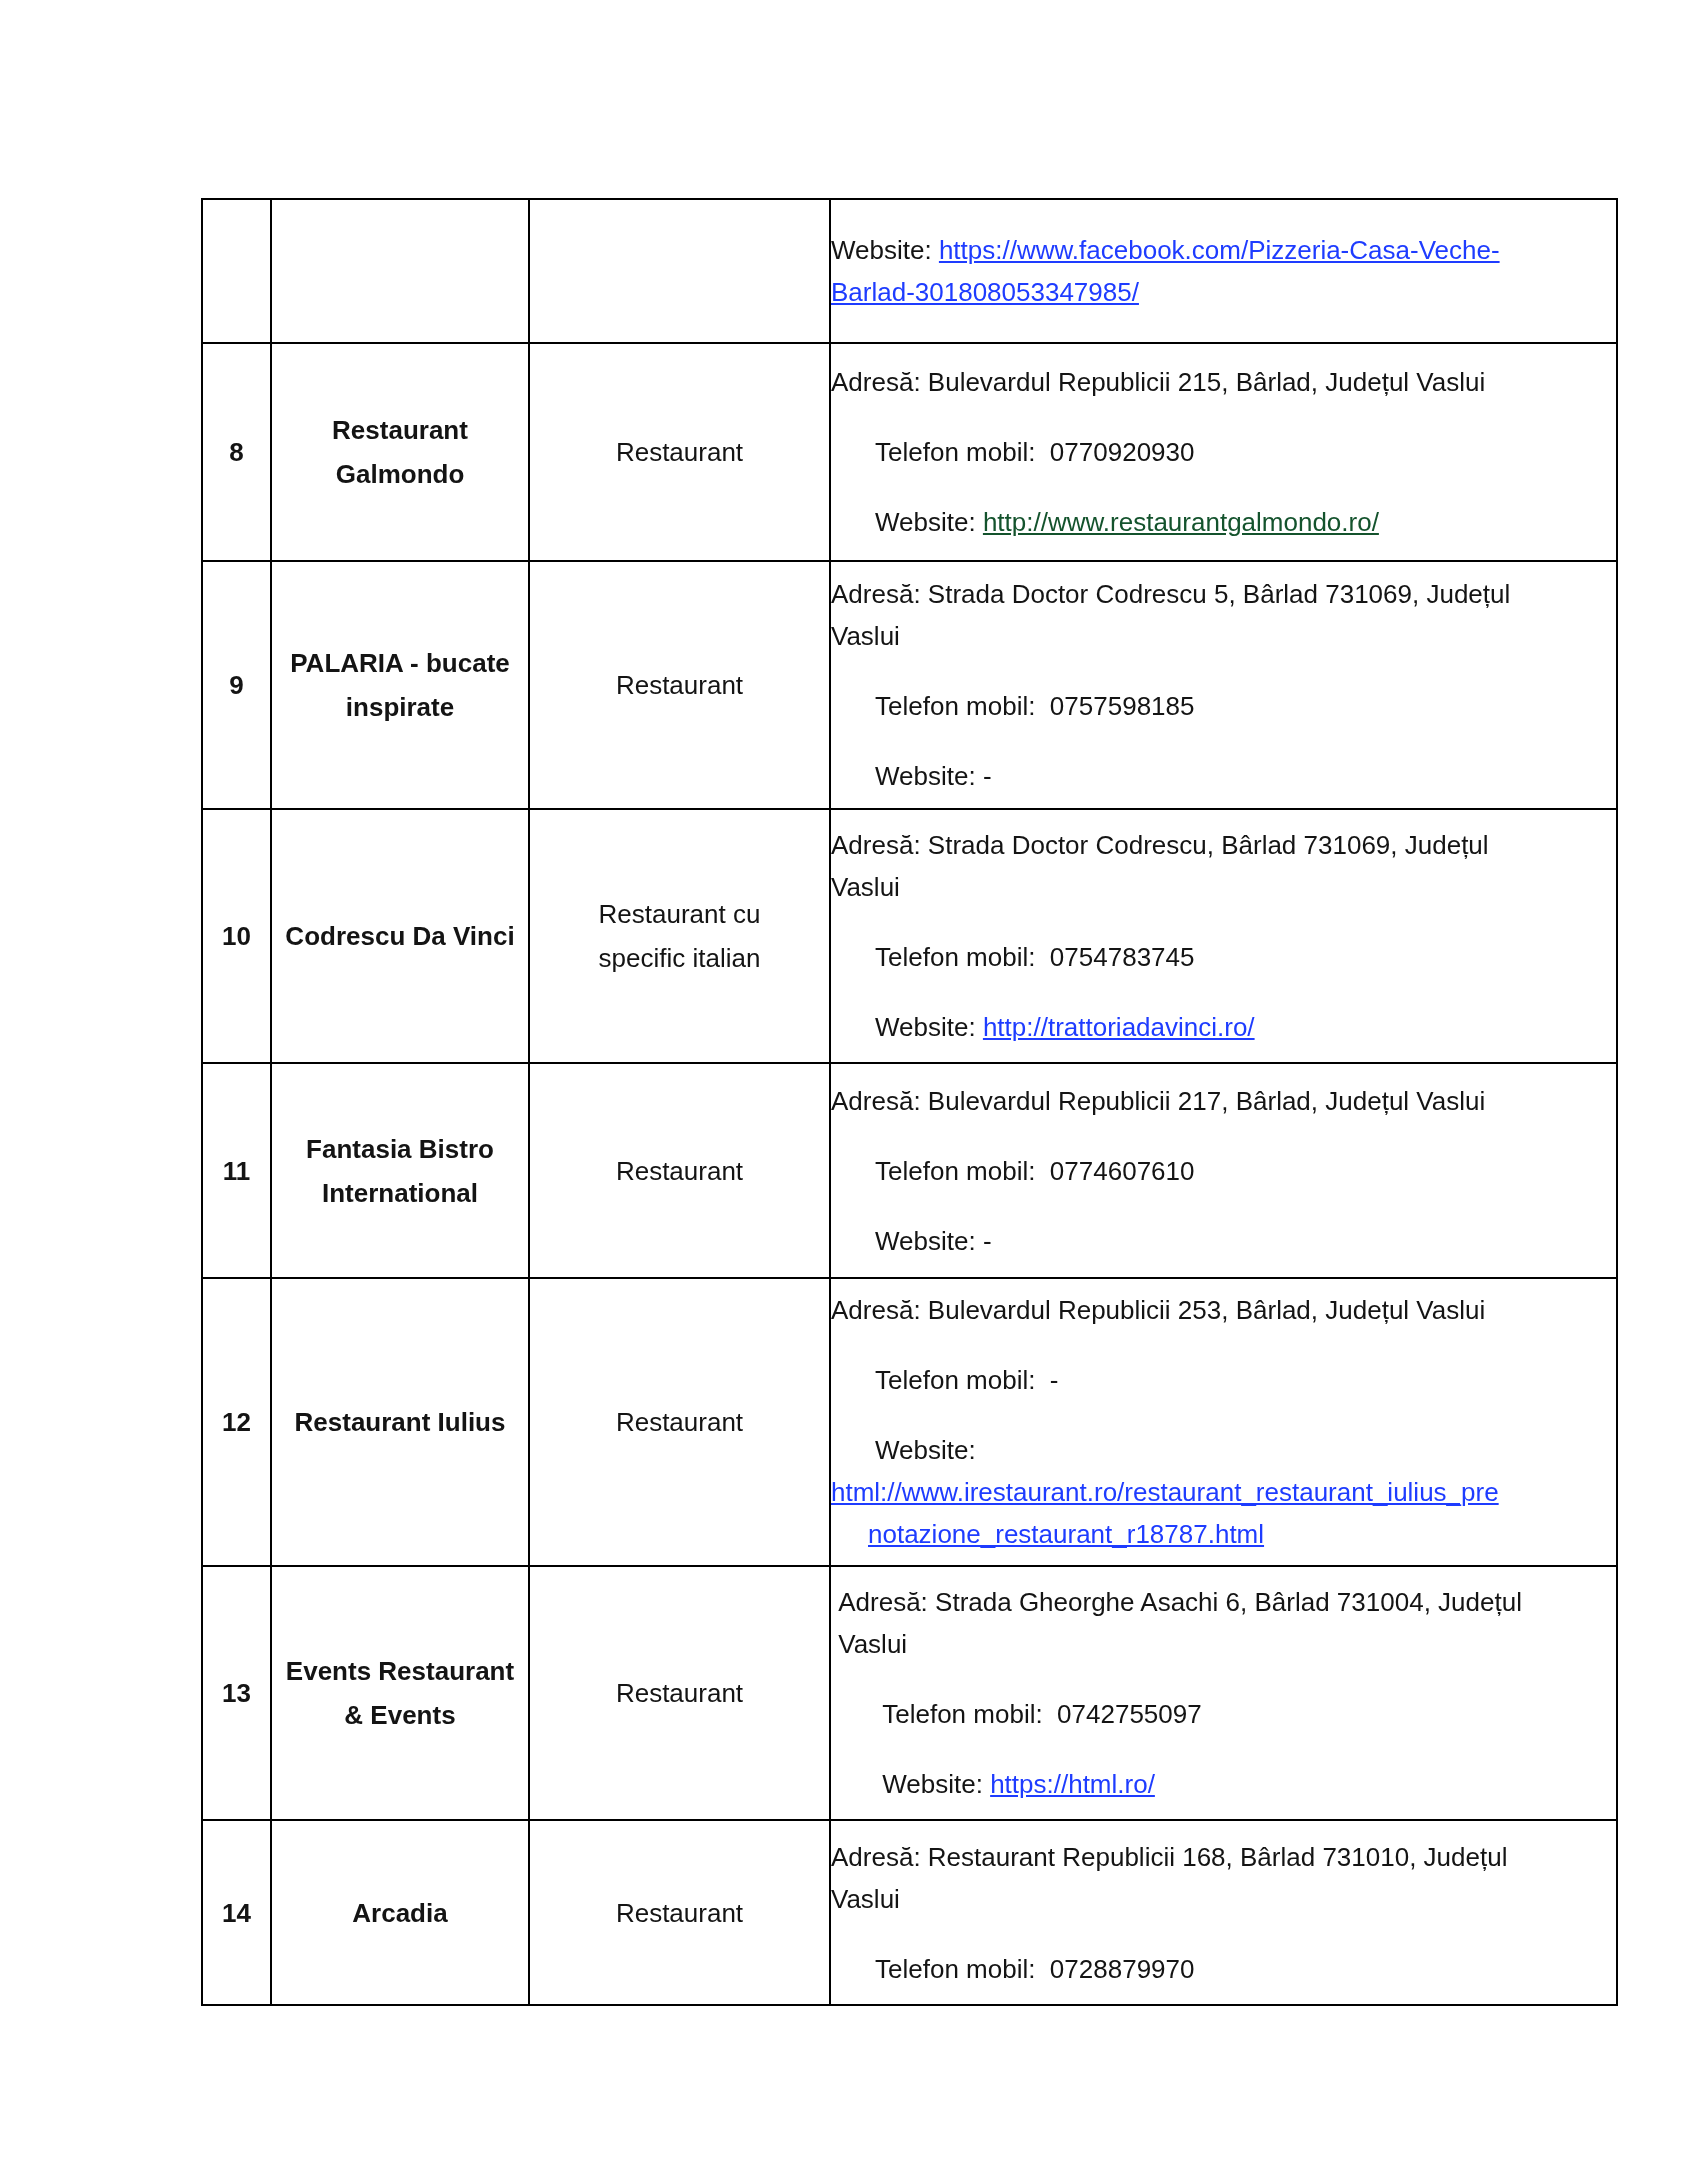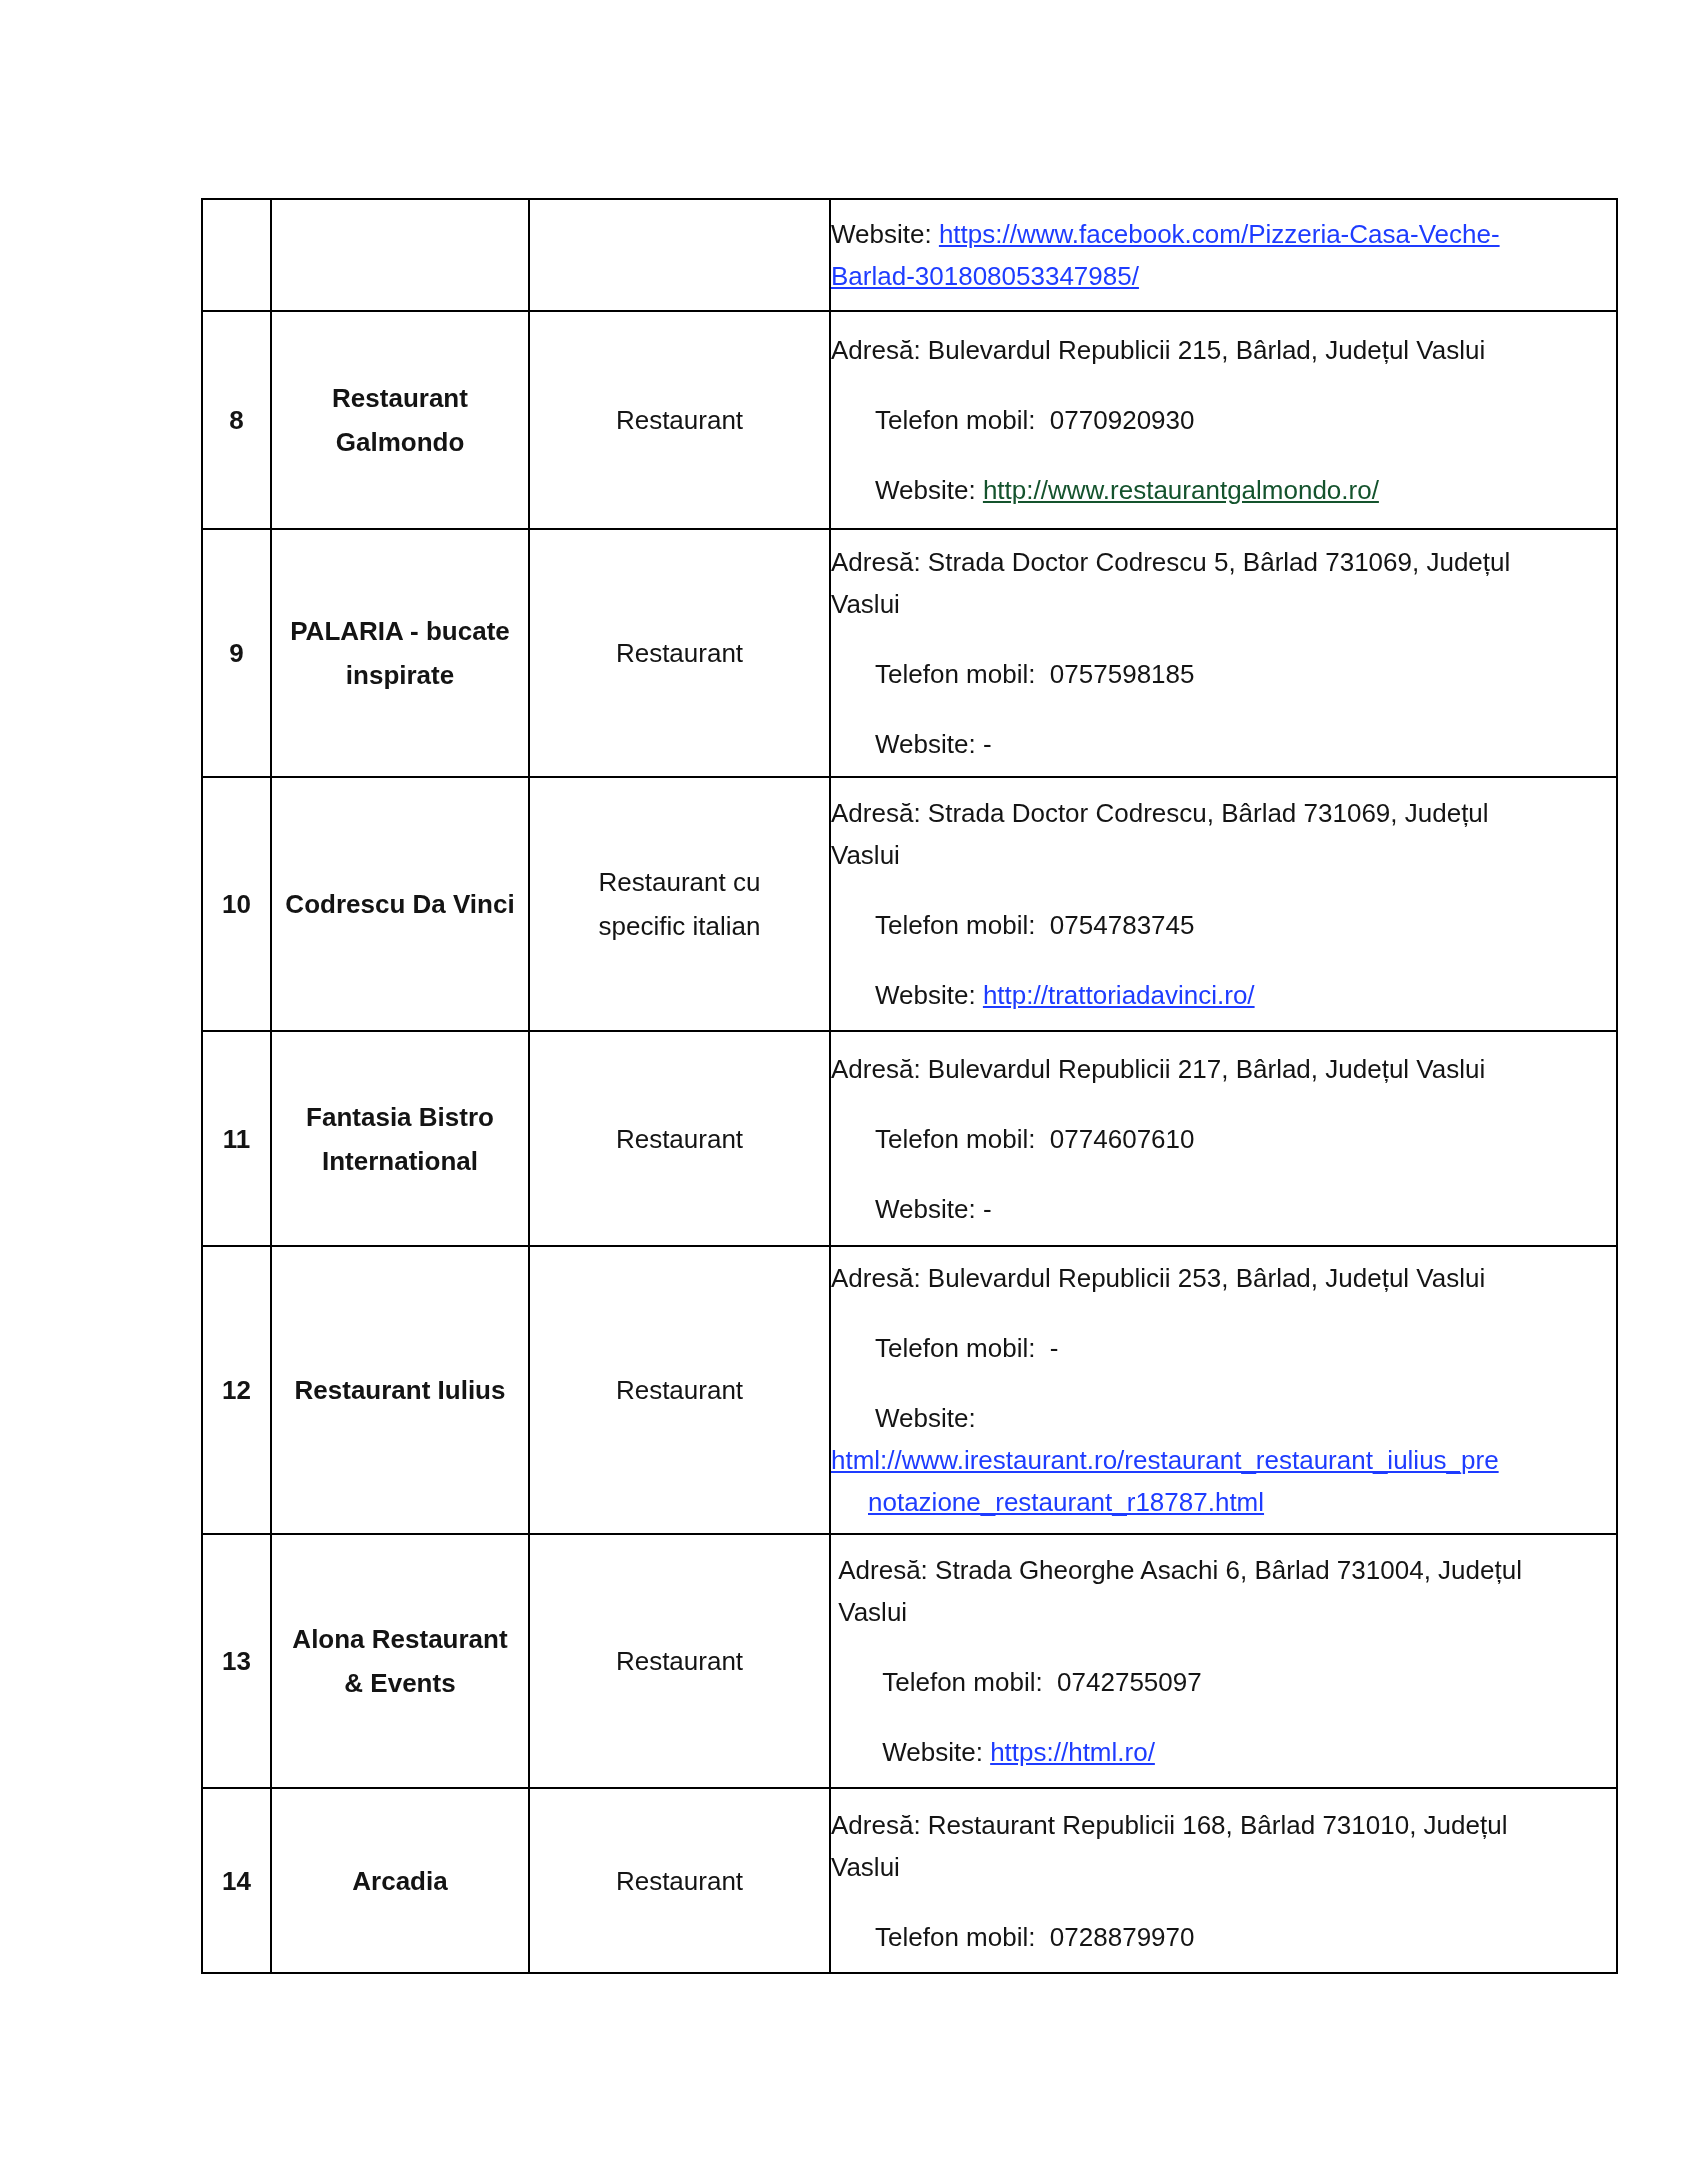--- a/index.html
+++ b/index.html
@@ -37,21 +37,21 @@
 
 <div>
   <table id="doc-table">
     <colgroup>
       <col class="c0">
         <col class="c1">
         <col class="c2">
         <col class="c3">
     </colgroup>
     <tbody>
-        <tr class="split" style="height: 112px;">
+        <tr class="split" style="height: 144px;">
           <td class="idx-cell"></td>
           <td class="name-cell"></td>
           <td class="type-cell"></td>
           <td class="details-cell">
             <div class="dline"><span>Website: </span><a class="weblink" style="color: rgb(30, 60, 255);">https://www.facebook.com/Pizzeria-Casa-Veche-</a></div>
             <div class="dline"><a class="weblink" style="color: rgb(30, 60, 255);">Barlad-301808053347985/</a></div>
           </td>
         </tr>
         <tr style="height: 218px;">
           <td class="idx-cell">
@@ -139,21 +139,21 @@
             <div class="dline pgap"><span>Website:</span></div>
             <div class="dline"><a class="weblink" style="color: rgb(30, 60, 255);">html://www.irestaurant.ro/restaurant_restaurant_iulius_pre</a></div>
             <div class="dline"><a class="weblink" style="color: rgb(30, 60, 255); margin-left: 37px;">notazione_restaurant_r18787.html</a></div>
           </td>
         </tr>
         <tr style="height: 254px;">
           <td class="idx-cell">
             <div class="cline">13</div>
           </td>
           <td class="name-cell">
-            <div class="cline">Alona Restaurant</div>
+            <div class="cline">Events Restaurant</div>
             <div class="cline">&amp; Events</div>
           </td>
           <td class="type-cell">
             <div class="cline">Restaurant</div>
           </td>
           <td class="details-cell">
             <div class="dline"><span> Adresă: Strada Gheorghe Asachi 6, Bârlad 731004, Județul</span></div>
             <div class="dline"><span> Vaslui</span></div>
             <div class="dline pgap"><span> Telefon mobil:  0742755097</span></div>
             <div class="dline pgap"><span> Website: </span><a class="weblink" style="color: rgb(30, 60, 255);">https://html.ro/</a></div>

